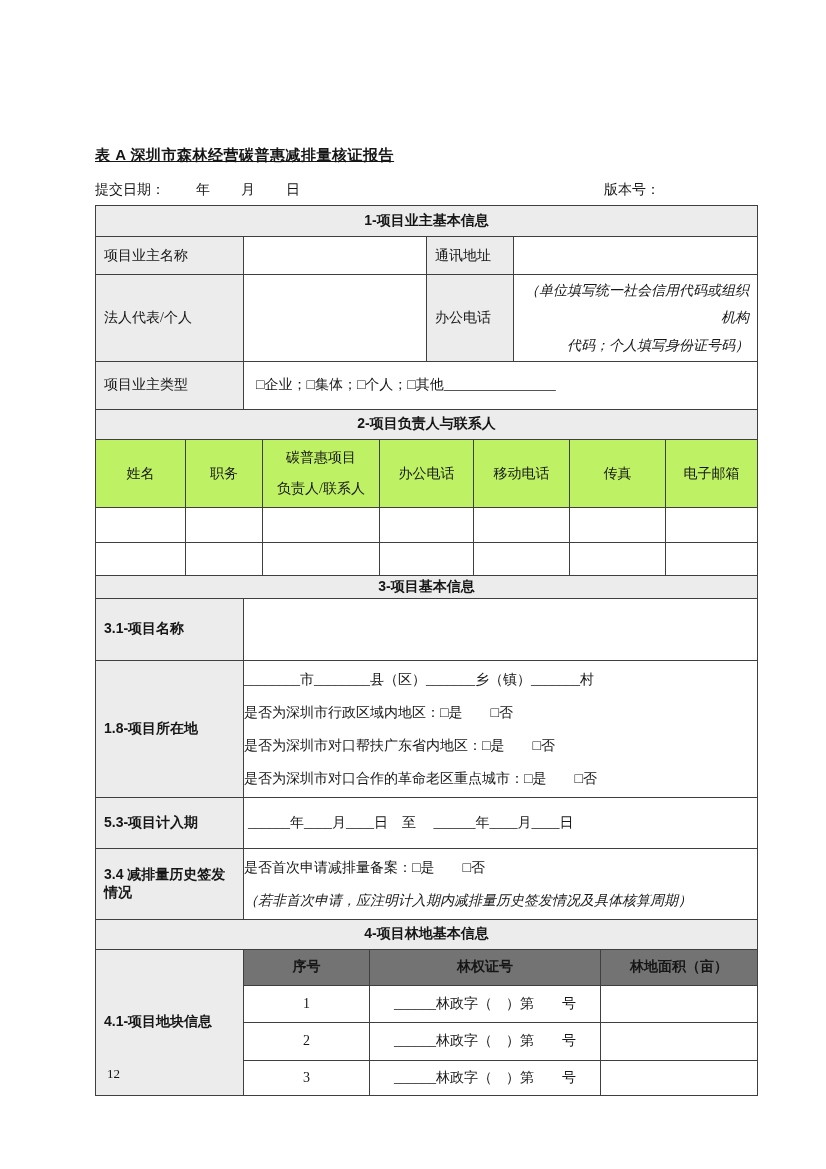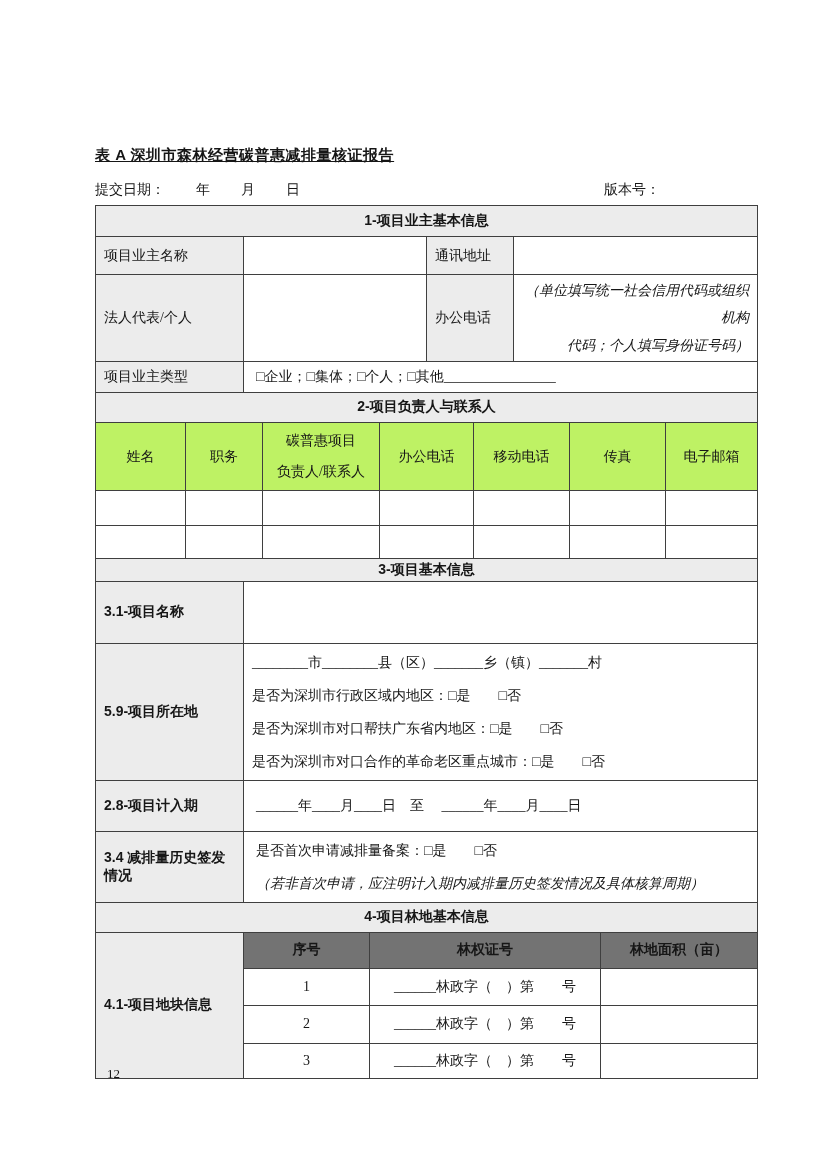--- a/index.html
+++ b/index.html
@@ -106,21 +106,21 @@
         <td class="lab">通讯地址</td>
         <td></td>
       </tr>
       <tr style="height:51px">
         <td class="lab">法人代表/个人</td>
         <td></td>
         <td class="lab">办公电话</td>
         <td class="note pre">（单位填写统一社会信用代码或组织机构
 代码；个人填写身份证号码）</td>
       </tr>
-      <tr style="height:31px">
+      <tr style="height:48px">
         <td class="lab">项目业主类型</td>
         <td colspan="3" style="padding-left:12px">□企业；□集体；□个人；□其他________________</td>
       </tr>
     </tbody>
       </table>
 
     <table class="tbl">
       <colgroup>
           <col style="width:90px">
           <col style="width:77px">
@@ -172,37 +172,37 @@
         </colgroup>
       <tbody>
           <tr style="height:22px">
         <td colspan="2" class="sec">3-项目基本信息</td>
       </tr>
       <tr style="height:62px">
         <td class="lab bold">3.1-项目名称</td>
         <td></td>
       </tr>
       <tr style="height:132px">
-        <td class="lab bold">5.9-项目所在地</td>
-        <td style="padding-left:8px">
+        <td class="lab bold">1.8-项目所在地</td>
+        <td style="padding-left:0">
           <div class="mlines">
             <div>________市________县（区）_______乡（镇）_______村</div>
             <div>是否为深圳市行政区域内地区：□是　　□否</div>
             <div>是否为深圳市对口帮扶广东省内地区：□是　　□否</div>
             <div>是否为深圳市对口合作的革命老区重点城市：□是　　□否</div>
           </div>
         </td>
       </tr>
       <tr style="height:51px">
-        <td class="lab bold">2.8-项目计入期</td>
-        <td style="padding-left:12px">______年____月____日　至　 ______年____月____日</td>
+        <td class="lab bold">5.3-项目计入期</td>
+        <td style="padding-left:4px">______年____月____日　至　 ______年____月____日</td>
       </tr>
       <tr style="height:70px">
         <td class="lab bold">3.4 减排量历史签发情况</td>
-        <td style="padding-left:12px">
+        <td style="padding-left:0">
           <div class="mlines">
             <div>是否首次申请减排量备案：□是　　□否</div>
             <div class="hist-note">（若非首次申请，应注明计入期内减排量历史签发情况及具体核算周期）</div>
           </div>
         </td>
       </tr>
     </tbody>
       </table>
 
     <table class="tbl">

